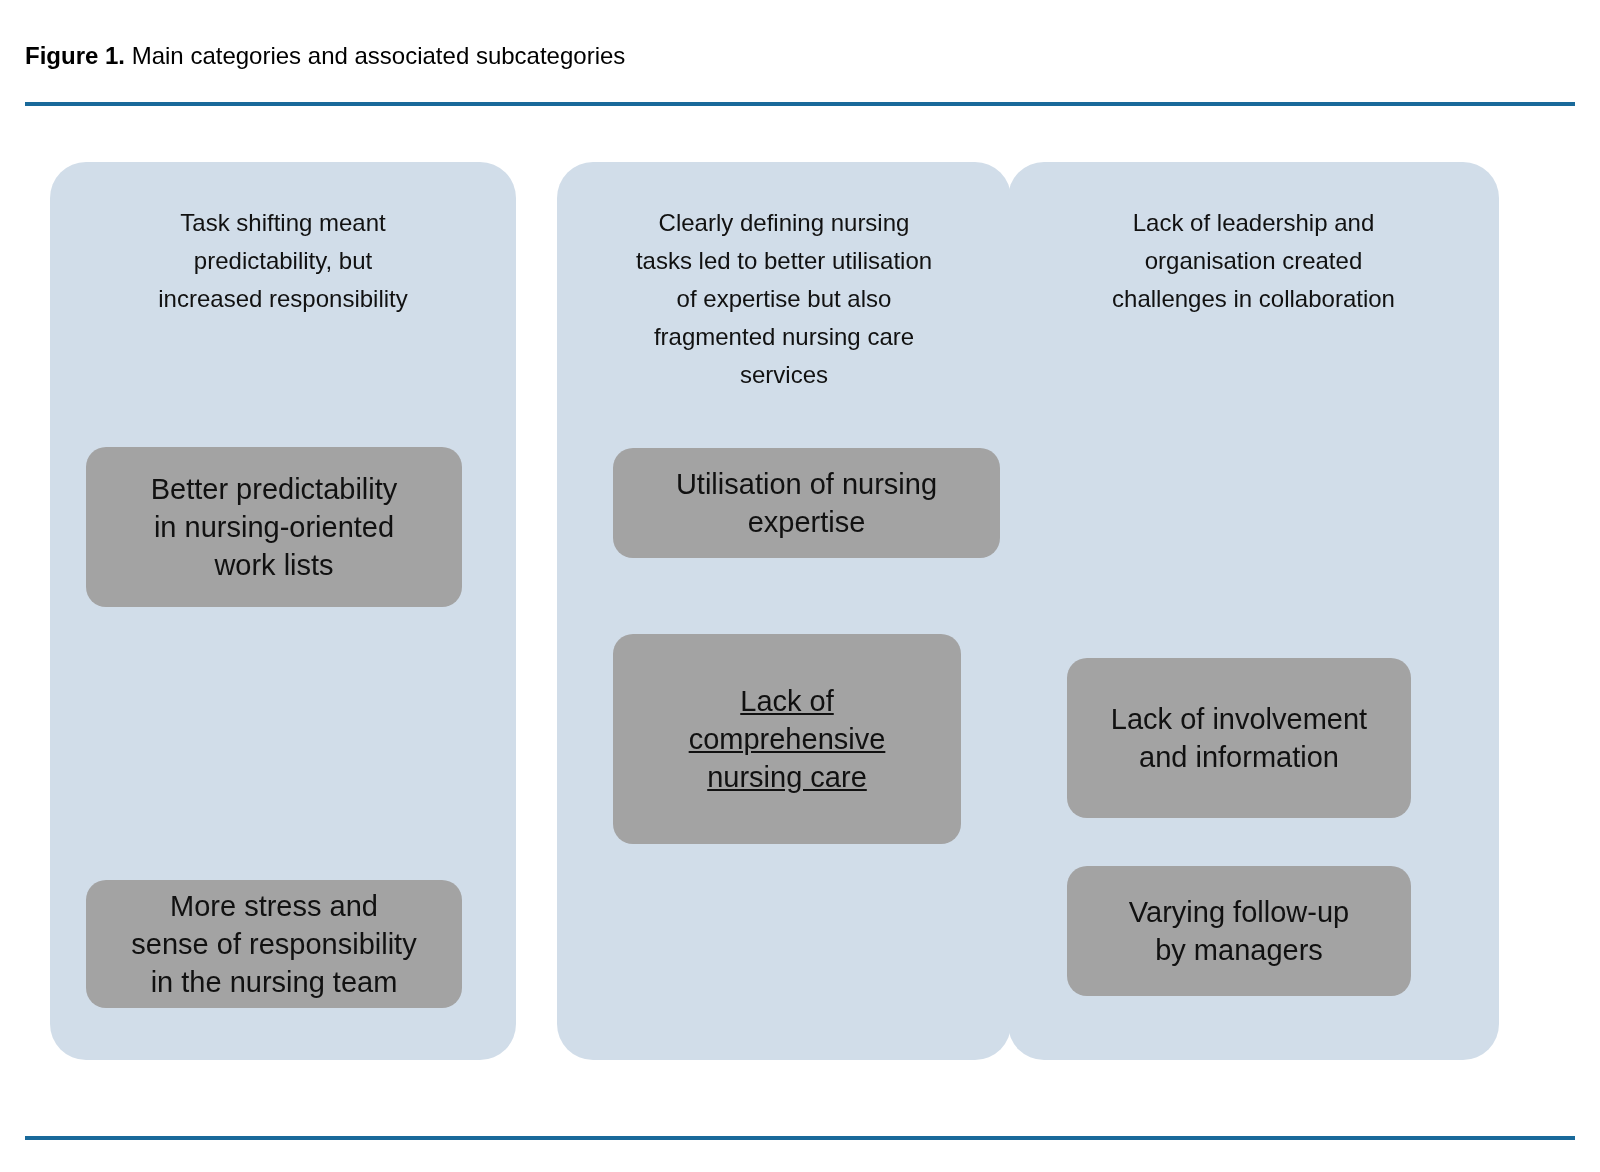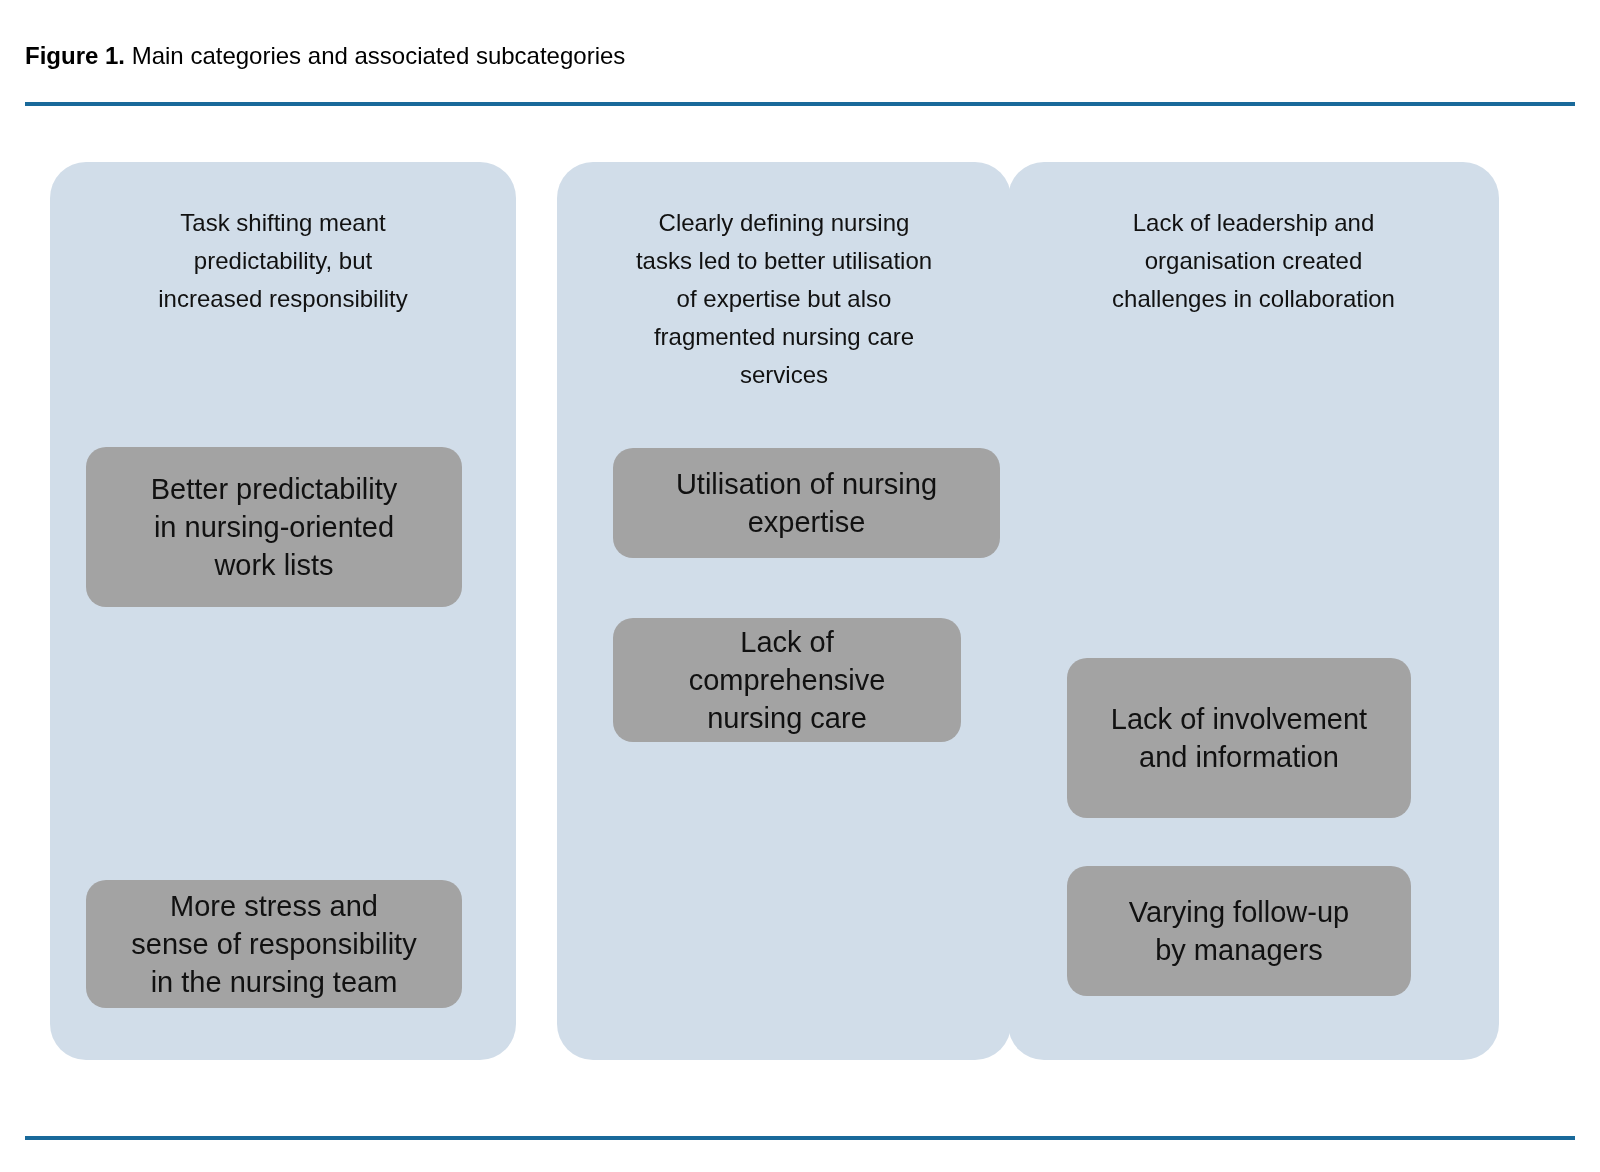--- a/index.html
+++ b/index.html
@@ -98,21 +98,21 @@
     width: 100%;
   }
 
   
   .c1 .s0 { left: 36px; top: 285px; width: 376px; height: 160px; }
   .c1 .s1 { left: 36px; top: 494px; width: 376px; height: 172px; }
   .c1 .s2 { left: 36px; top: 718px; width: 376px; height: 128px; }
 
   
   .c2 .s0 { left: 56px; top: 286px; width: 387px; height: 110px; }
-  .c2 .s1 { left: 56px; top: 456px; width: 348px; height: 124px; }
+  .c2 .s1 { left: 56px; top: 472px; width: 348px; height: 210px; text-decoration: underline; }
 
   
   .c3 .s0 { left: 59px; top: 286px; width: 344px; height: 158px; }
   .c3 .s1 { left: 59px; top: 496px; width: 344px; height: 160px; }
   .c3 .s2 { left: 59px; top: 704px; width: 344px; height: 130px; }
 </style>
 </head>
 <body>
 
 <div class="fig-title">

